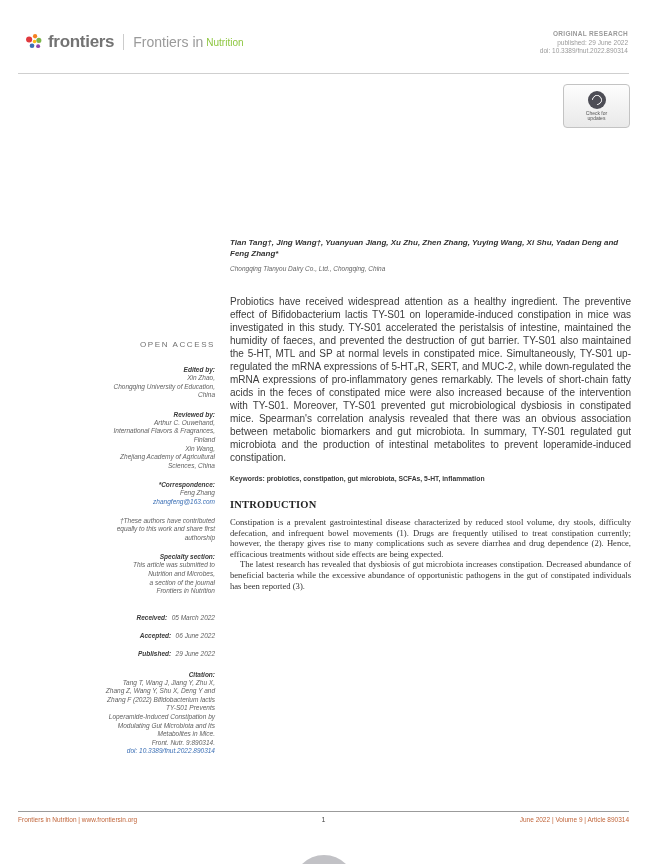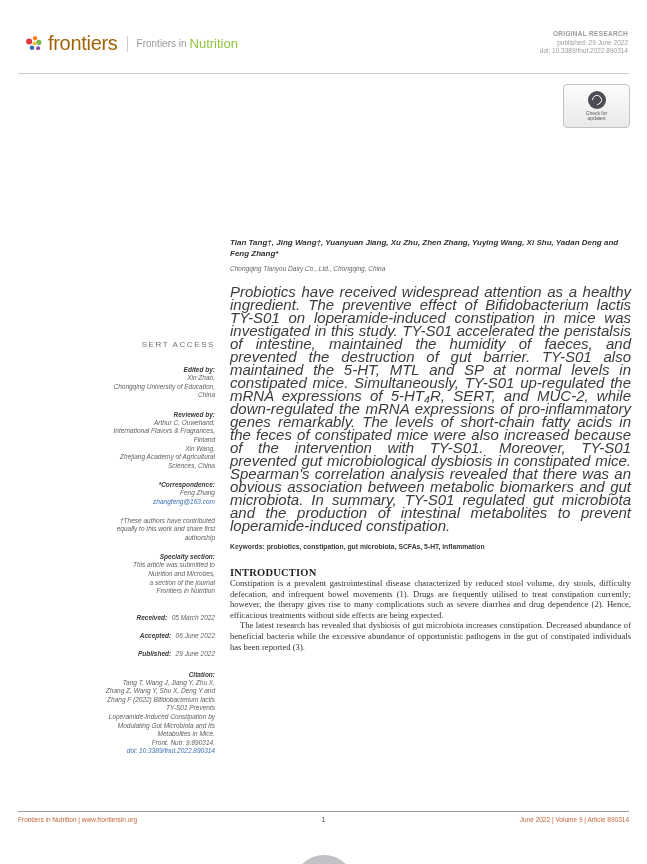--- a/index.html
+++ b/index.html
@@ -4,24 +4,24 @@
 <style>
   html,body{margin:0;padding:0;background:#e9e9e9;}
   .page{
     position:relative;width:647px;height:864px;background:#ffffff;
     font-family:"Liberation Sans",sans-serif;color:#222;overflow:hidden;
     margin:0 auto;
   }
   
   .logo-row{position:absolute;left:25px;top:32px;display:flex;align-items:center;}
   .logo-mark{width:18px;height:18px;margin-right:5px;}
-  .brand{font-size:20px;font-weight:normal;color:#a16207;letter-spacing:-0.3px;}
+  .brand{font-size:17px;font-weight:bold;color:#737373;letter-spacing:-0.3px;}
   .logo-divider{width:1px;height:16px;background:#cccccc;margin:0 9px;}
-  .journal-prefix{font-size:10px;color:#9a9a9a;}
-  .journal-name{font-size:13px;color:#8dc63f;margin-left:3px;}
+  .journal-prefix{font-size:14px;color:#9a9a9a;}
+  .journal-name{font-size:10px;color:#8dc63f;margin-left:3px;}
   .header-meta{position:absolute;right:19px;top:30px;text-align:right;line-height:8.5px;}
   .header-meta .type{font-size:6.5px;font-weight:bold;color:#9a9a9a;letter-spacing:0.3px;}
   .header-meta .pub,.header-meta .doi{font-size:6.5px;color:#9a9a9a;}
   .rule-top{position:absolute;left:18px;top:73px;width:611px;height:1px;background:#cfcfcf;}
   
   .update-badge{
     position:absolute;left:563px;top:84px;width:65px;height:42px;
     border:1px solid #c3c3c3;border-radius:4px;
     background:linear-gradient(#fdfdfd,#e9e9e9);
     display:flex;flex-direction:column;align-items:center;justify-content:center;
@@ -38,24 +38,24 @@
   .side-label{font-size:6.5px;font-weight:bold;font-style:italic;color:#3a3a3a;line-height:9px;}
   .side-text{font-size:6.5px;font-style:italic;color:#5f5f5f;white-space:pre-line;line-height:8.6px;}
   .side-link{font-size:6.5px;font-style:italic;color:#3b6fb5;line-height:8.6px;cursor:pointer;}
   .date-line .side-label,.date-line .side-text{display:inline;}
   
   .main{position:absolute;left:230px;top:217px;width:401px;}
   .title{font-size:21px;line-height:26px;font-weight:bold;color:#1f1f1f;letter-spacing:-0.2px;margin:0;}
   .title .ital{font-style:italic;}
   .authors{margin-top:20px;font-size:8px;font-weight:bold;font-style:italic;color:#333;line-height:11px;}
   .affiliation{margin-top:6px;font-size:6.5px;font-style:italic;color:#666;}
-  .abstract{margin-top:13px;font-size:15px;line-height:13px;color:#3c3c3c;text-align:justify;font-style:italic;}
+  .abstract{margin-top:23px;font-size:10px;line-height:13px;color:#3c3c3c;text-align:justify;}
   .keywords{margin-top:11px;font-size:6.8px;font-weight:bold;color:#3a3a3a;}
   .intro-heading{margin-top:17px;font-size:10.5px;font-weight:bold;color:#1f1f1f;letter-spacing:0.2px;font-family:Liberation Serif, serif;}
-  .body-par{font-size:8.6px;line-height:10.6px;color:#333;
+  .body-par{margin-top:7px;font-size:8.6px;line-height:10.6px;color:#333;
     font-family:"Liberation Serif",serif;text-align:justify;}
   .body-par.indent{text-indent:10px;margin-top:0;}
   
   .rule-bottom{position:absolute;left:18px;top:811px;width:611px;height:1px;background:#9b9b9b;}
   .footer-left{position:absolute;left:18px;top:816px;font-size:6.5px;color:#c0653a;}
   .footer-page{position:absolute;left:0;top:816px;width:647px;text-align:center;font-size:7px;color:#444;}
   .footer-right{position:absolute;right:18px;top:816px;font-size:6.5px;color:#c0653a;}
   .page-curl{position:absolute;left:293px;top:855px;width:62px;height:62px;border-radius:50%;
     background:#c2c2c6;filter:blur(0.7px);}
 </style>
@@ -89,21 +89,21 @@
 
   <div class="update-badge">
     <div class="cm-circle">
       <div class="cm-glyph"></div>
     </div>
     <div class="badge-text">Check for</div>
     <div class="badge-text">updates</div>
   </div>
 
   <div class="sidebar">
-    <div class="open-access">SERT ACCESS</div>
+    <div class="open-access">OPEN ACCESS</div>
 
     <div class="side-block">
       <div class="side-label">Edited by:</div>
       <div class="side-text">Xin Zhao,
 Chongqing University of Education,
 China</div>
     </div>
 
     <div class="side-block">
       <div class="side-label">Reviewed by:</div>

